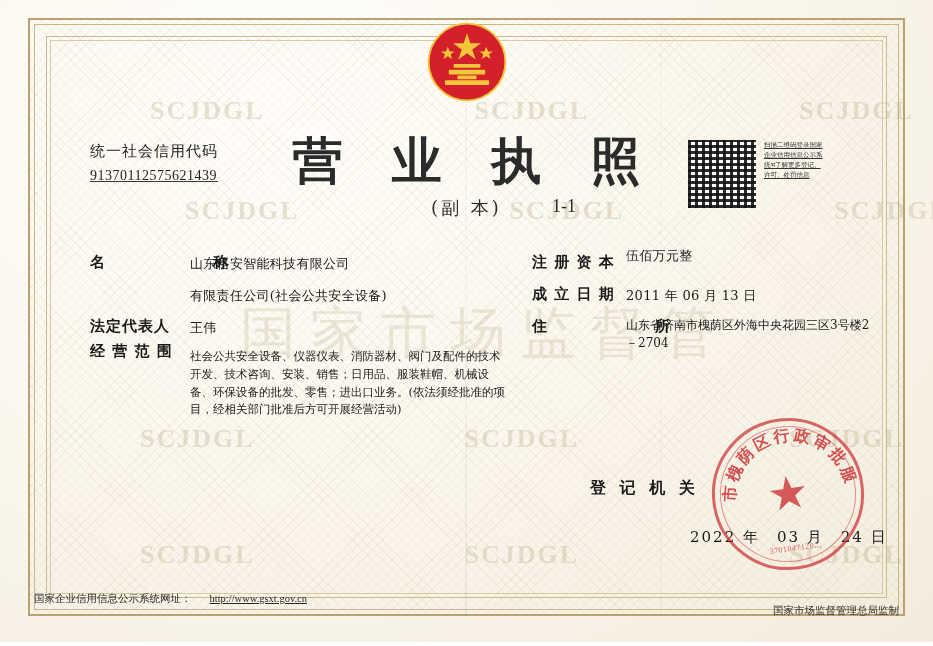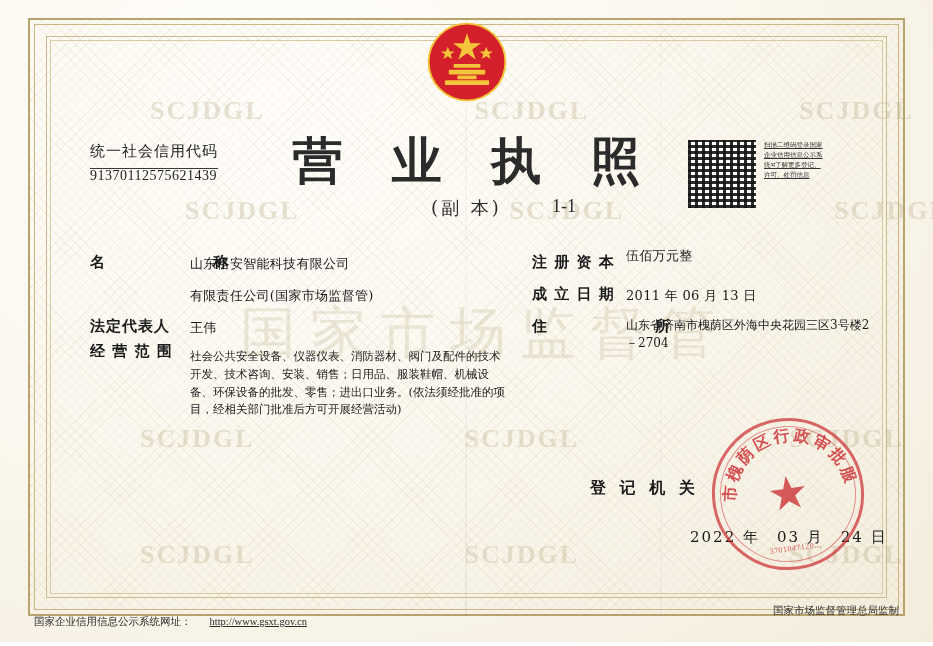--- a/index.html
+++ b/index.html
@@ -130,21 +130,21 @@
   
   .credit-label {
     position: absolute;
     top: 142px;
     left: 90px;
     font-size: 15px;
     color: #1e1e1e;
     font-family: "DejaVu Serif", serif;
     letter-spacing: 1px;
     border-bottom: 1px solid #3a3a3a;
-    padding-bottom: 7px;
+    padding-bottom: 20px;
   }
   .credit-value {
     position: absolute;
     top: 168px;
     left: 90px;
     font-size: 14px;
     color: #1e1e1e;
     font-family: "Liberation Serif", serif;
     letter-spacing: 0.5px;
   }
@@ -293,21 +293,21 @@
     bottom: 14px;
     text-align: center;
     color: rgba(200,32,38,0.85);
     font-size: 8px;
     font-family: "Liberation Serif", serif;
     letter-spacing: 0.5px;
   }
   
   .footer-left {
     position: absolute;
-    bottom: 13px;
+    bottom: 36px;
     left: 34px;
     font-size: 10.5px;
     color: #2a2a2a;
     font-family: "DejaVu Serif", serif;
   }
   .footer-left .url {
     margin-left: 18px;
     font-family: "Liberation Serif", serif;
     text-decoration: underline;
     color: #2a2a2a;
@@ -382,21 +382,21 @@
 
   <div class="credit-label">统一社会信用代码</div>
   <div class="credit-value">91370112575621439</div>
 
   <div class="qr"></div>
   <div class="qr-note">扫描二维码登录国家企业信用信息公示系统भ了解更多登记、许可、处罚信息</div>
 
   <div class="field-label lbl-name">名　　称</div>
   <div class="field-value val-name">山东格安智能科技有限公司</div>
 
-  <div class="field-value val-type">有限责任公司(国家市场监督管)</div>
+  <div class="field-value val-type">有限责任公司(社会公共安全设备)</div>
 
   <div class="field-label lbl-rep">法定代表人</div>
   <div class="field-value val-rep">王伟</div>
 
   <div class="field-label lbl-scope">经 营 范 围</div>
   <div class="val-scope">社会公共安全设备、仪器仪表、消防器材、阀门及配件的技术开发、技术咨询、安装、销售；日用品、服装鞋帽、机械设备、环保设备的批发、零售；进出口业务。(依法须经批准的项目，经相关部门批准后方可开展经营活动)</div>
 
   <div class="field-label lbl-cap">注 册 资 本</div>
   <div class="field-value val-cap">伍佰万元整</div>
 

